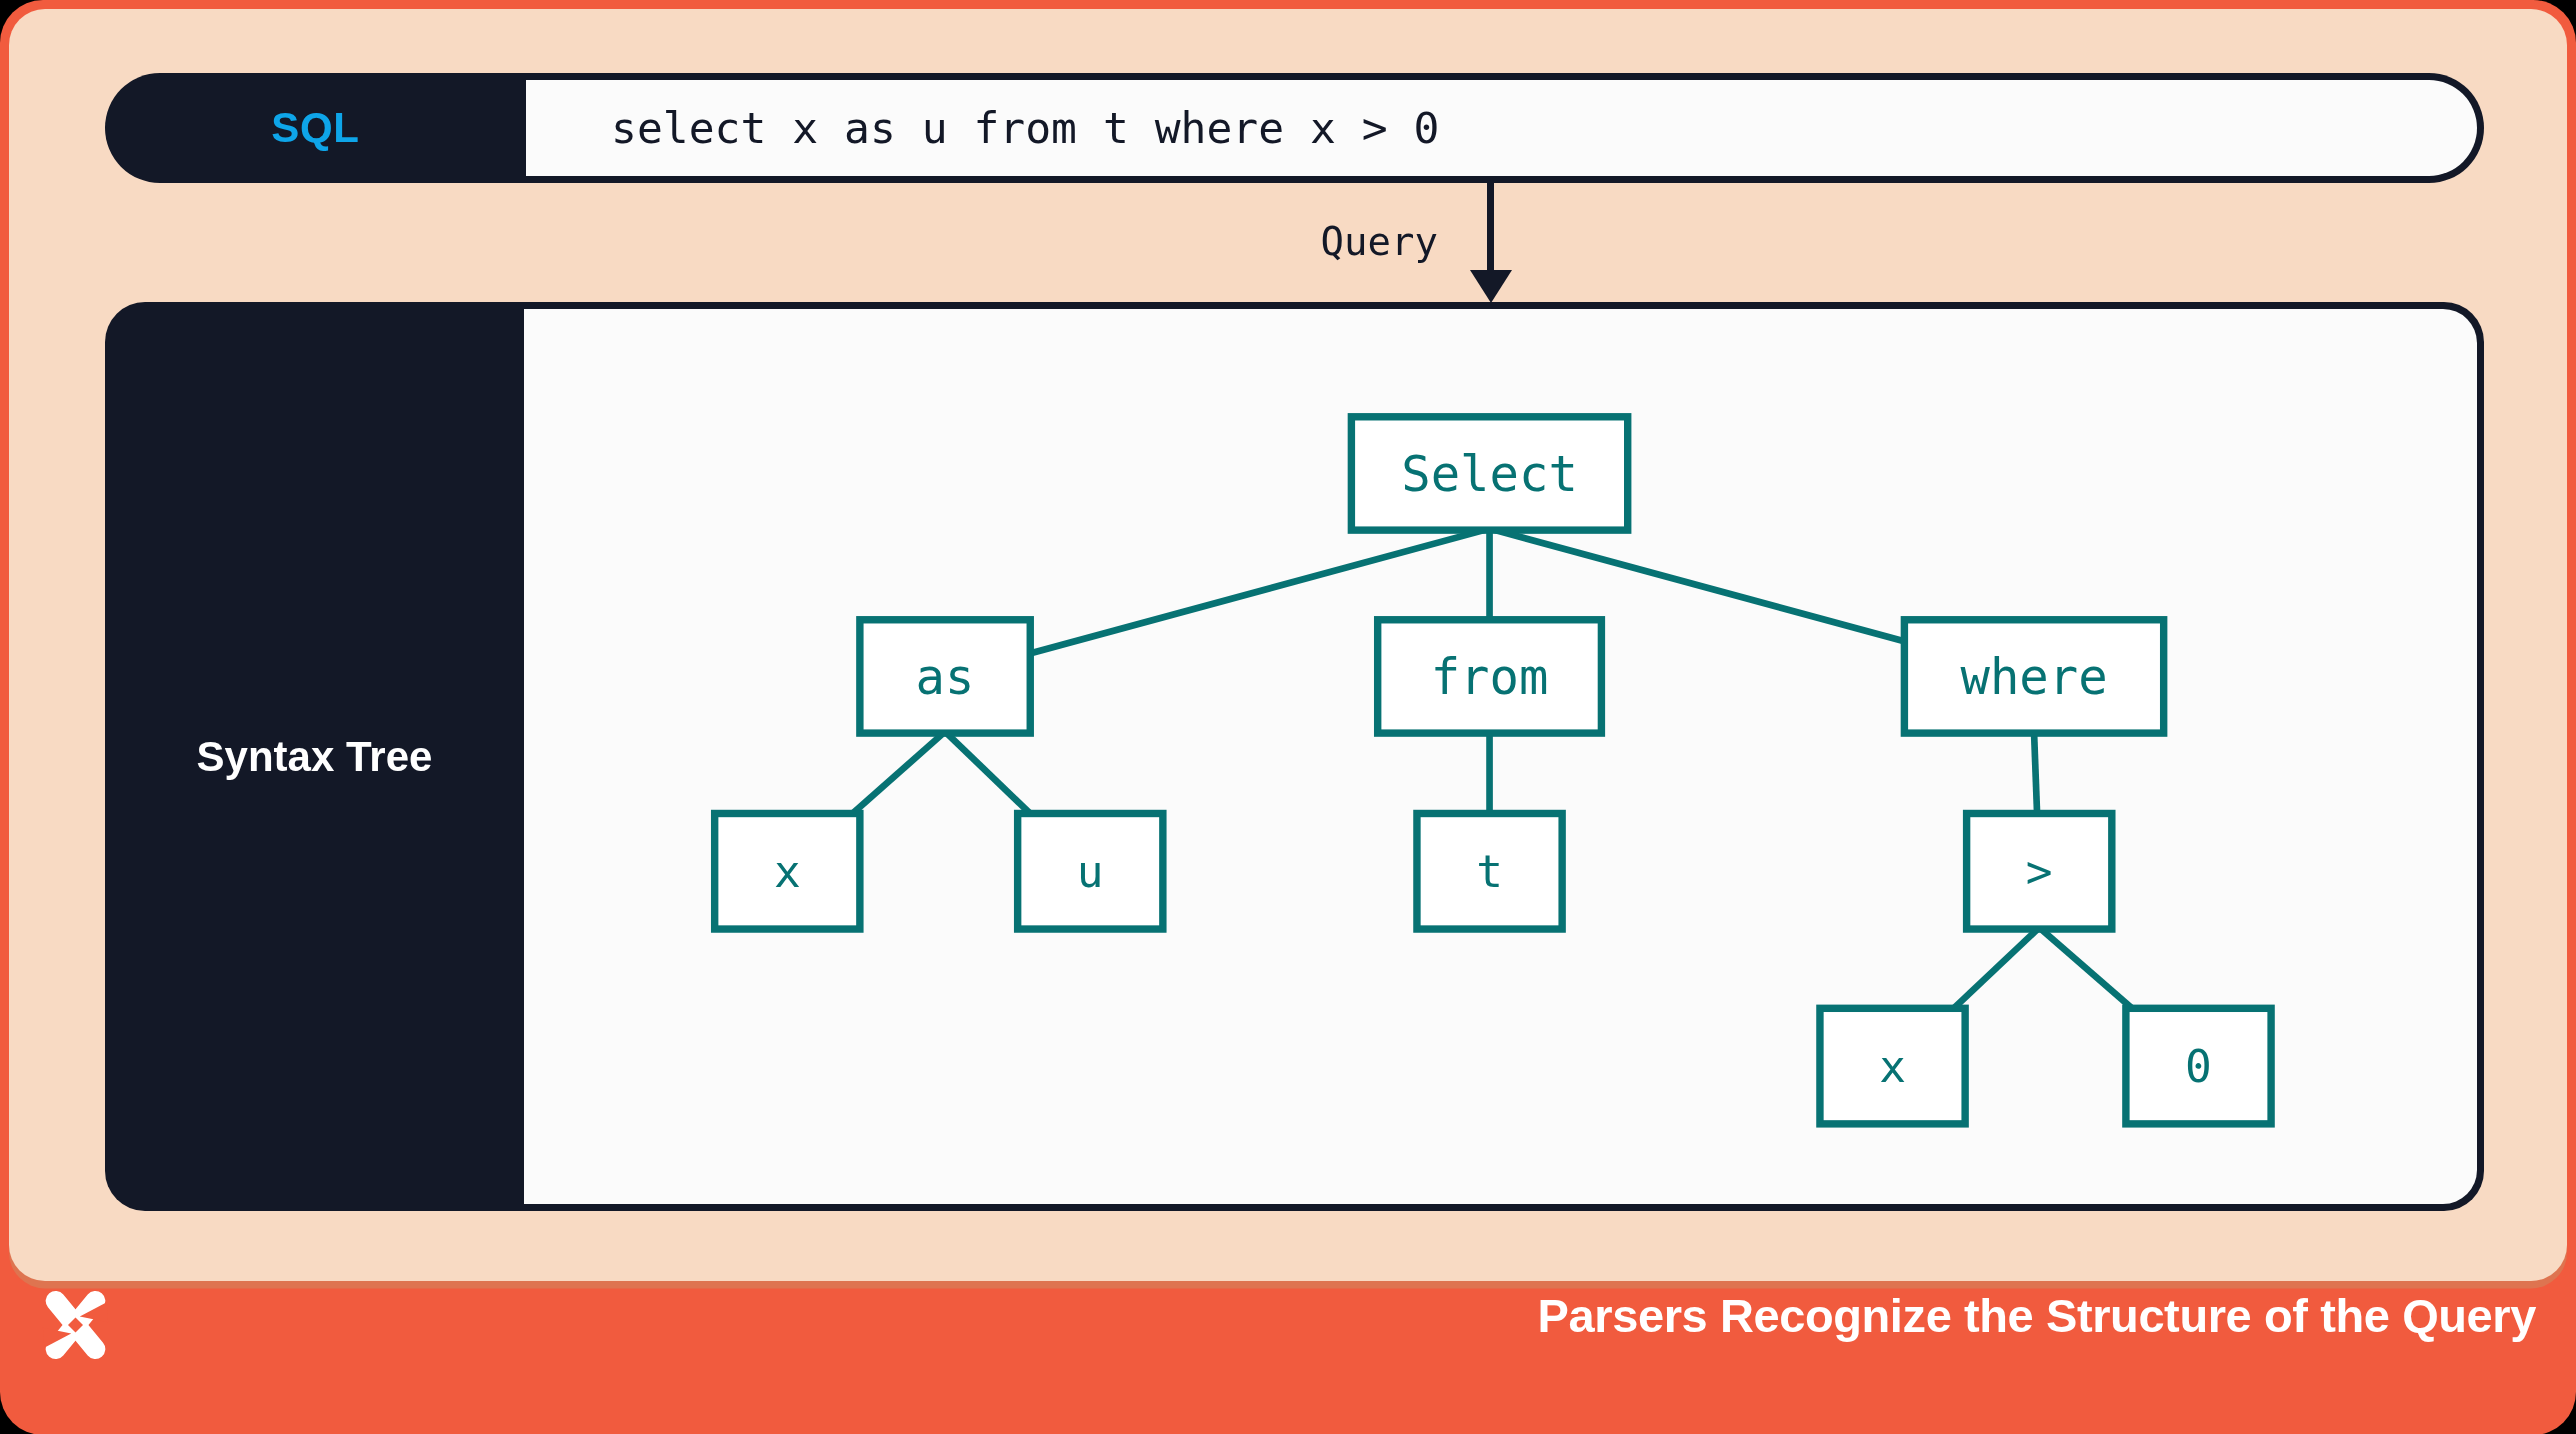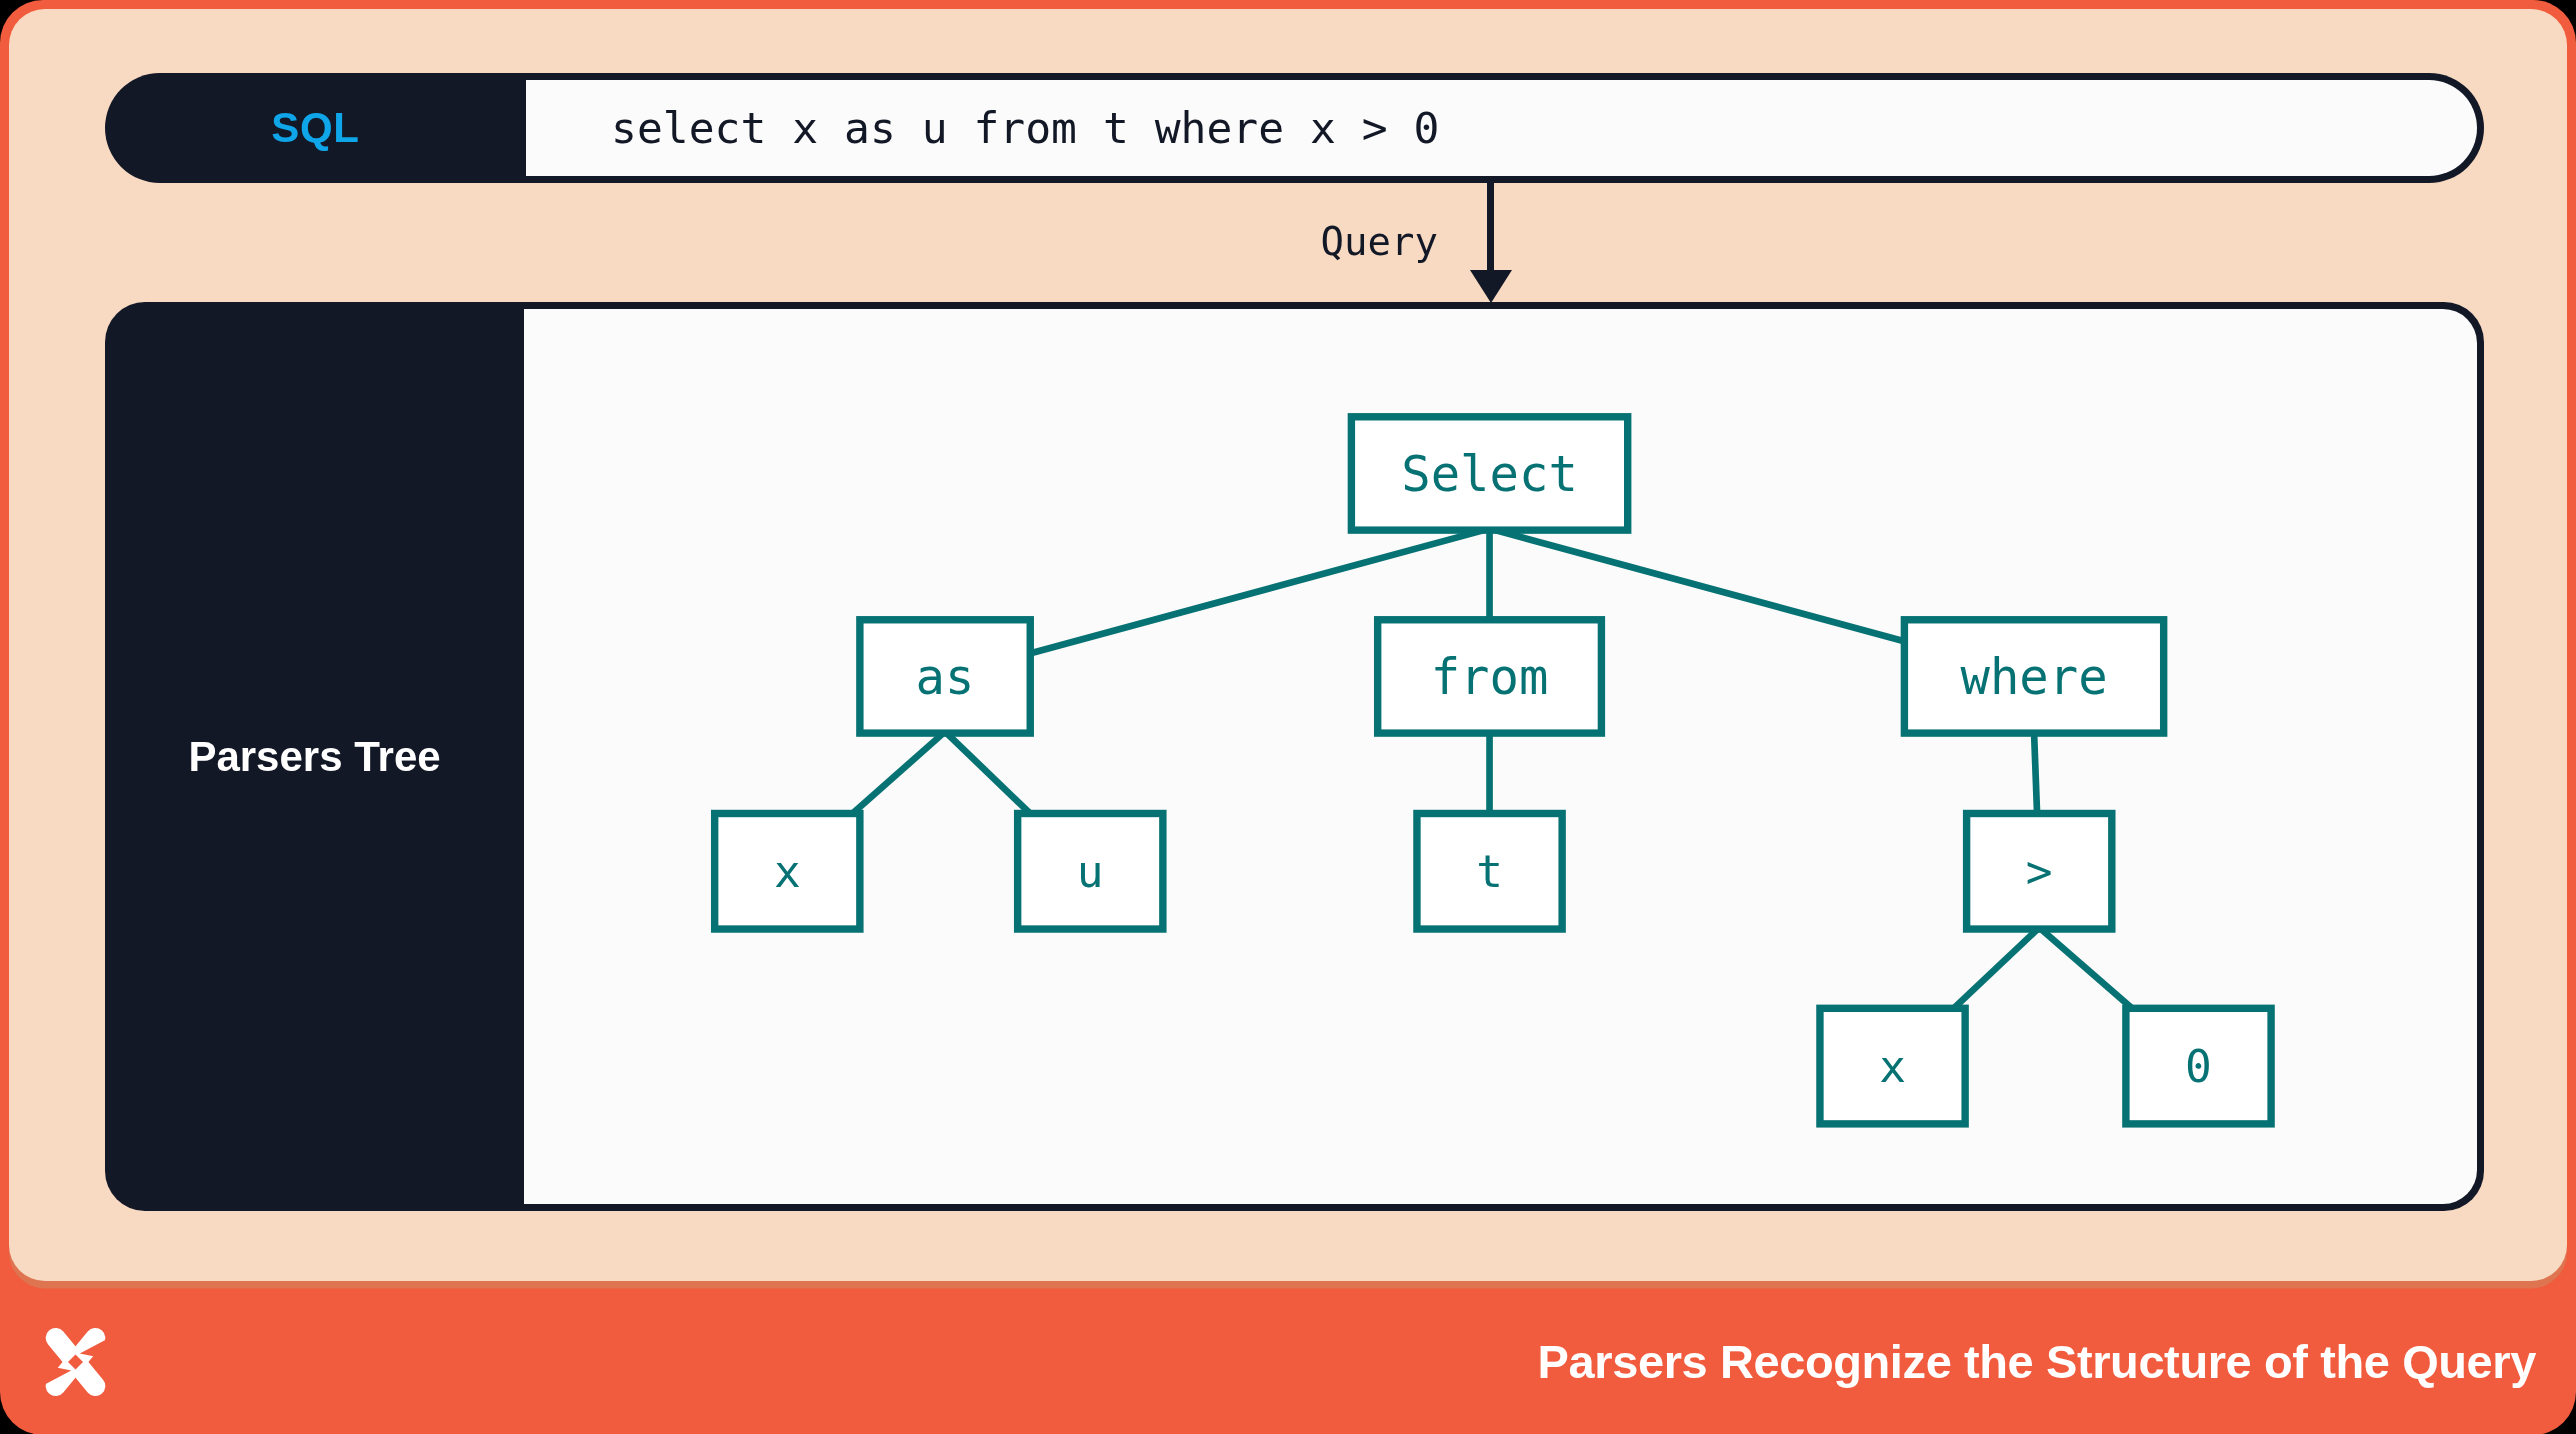--- a/index.html
+++ b/index.html
@@ -37,21 +37,21 @@
             background:var(--navy,#131827);border-radius:40px;}
   .tree-box .box-label{position:absolute;left:0;top:0;width:419px;height:100%;
             display:flex;align-items:center;justify-content:center;
             color:#fff;font-size:42px;font-weight:bold;}
   .tree-box .box-content{position:absolute;left:419px;top:6.7px;right:6.7px;bottom:6.7px;
             background:var(--content_white,#fbfbfb);border-radius:0 34px 34px 0;overflow:hidden;}
   .box-content svg{position:absolute;inset:0;width:100%;height:100%;}
 
   
   .footer{position:absolute;left:0;right:0;top:1288px;height:147px;
-          display:flex;align-items:center;justify-content:space-between;
+          display:flex;justify-content:space-between;
           padding:0 40px;box-sizing:border-box;}
   .footer-title{color:#fff;font-size:47px;font-weight:bold;letter-spacing:-0.4px;}
   .logo{width:71px;height:74px;}
 </style>
 </head>
 <body>
 
 <div class="stage">
   <div class="canvas">
 
@@ -60,21 +60,21 @@
     <div class="sql-pill">
       <div class="pill-label">SQL</div>
       <div class="pill-content">select x as u from t where x &gt; 0</div>
     </div>
 
     <div class="parser-label">Query</div>
     <div class="arrow-shaft"></div>
     <div class="arrow-head"></div>
 
     <div class="tree-box">
-      <div class="box-label">Parsers Tree</div>
+      <div class="box-label">Syntax Tree</div>
       <div class="box-content">
         <svg viewBox="0 0 2636 1209" preserveAspectRatio="xMidYMid meet" xmlns="http://www.w3.org/2000/svg">
             <g>
               <line x1="1303" y1="296.5" x2="568" y2="496" stroke="#077273" stroke-width="9"></line>
               <line x1="568" y1="570.5" x2="355" y2="759" stroke="#077273" stroke-width="9"></line>
               <line x1="568" y1="570.5" x2="764" y2="759" stroke="#077273" stroke-width="9"></line>
               <line x1="1303" y1="296.5" x2="1303" y2="496" stroke="#077273" stroke-width="9"></line>
               <line x1="1303" y1="570.5" x2="1303" y2="759" stroke="#077273" stroke-width="9"></line>
               <line x1="1303" y1="296.5" x2="2038" y2="496" stroke="#077273" stroke-width="9"></line>
               <line x1="2038" y1="570.5" x2="2045" y2="759" stroke="#077273" stroke-width="9"></line>

